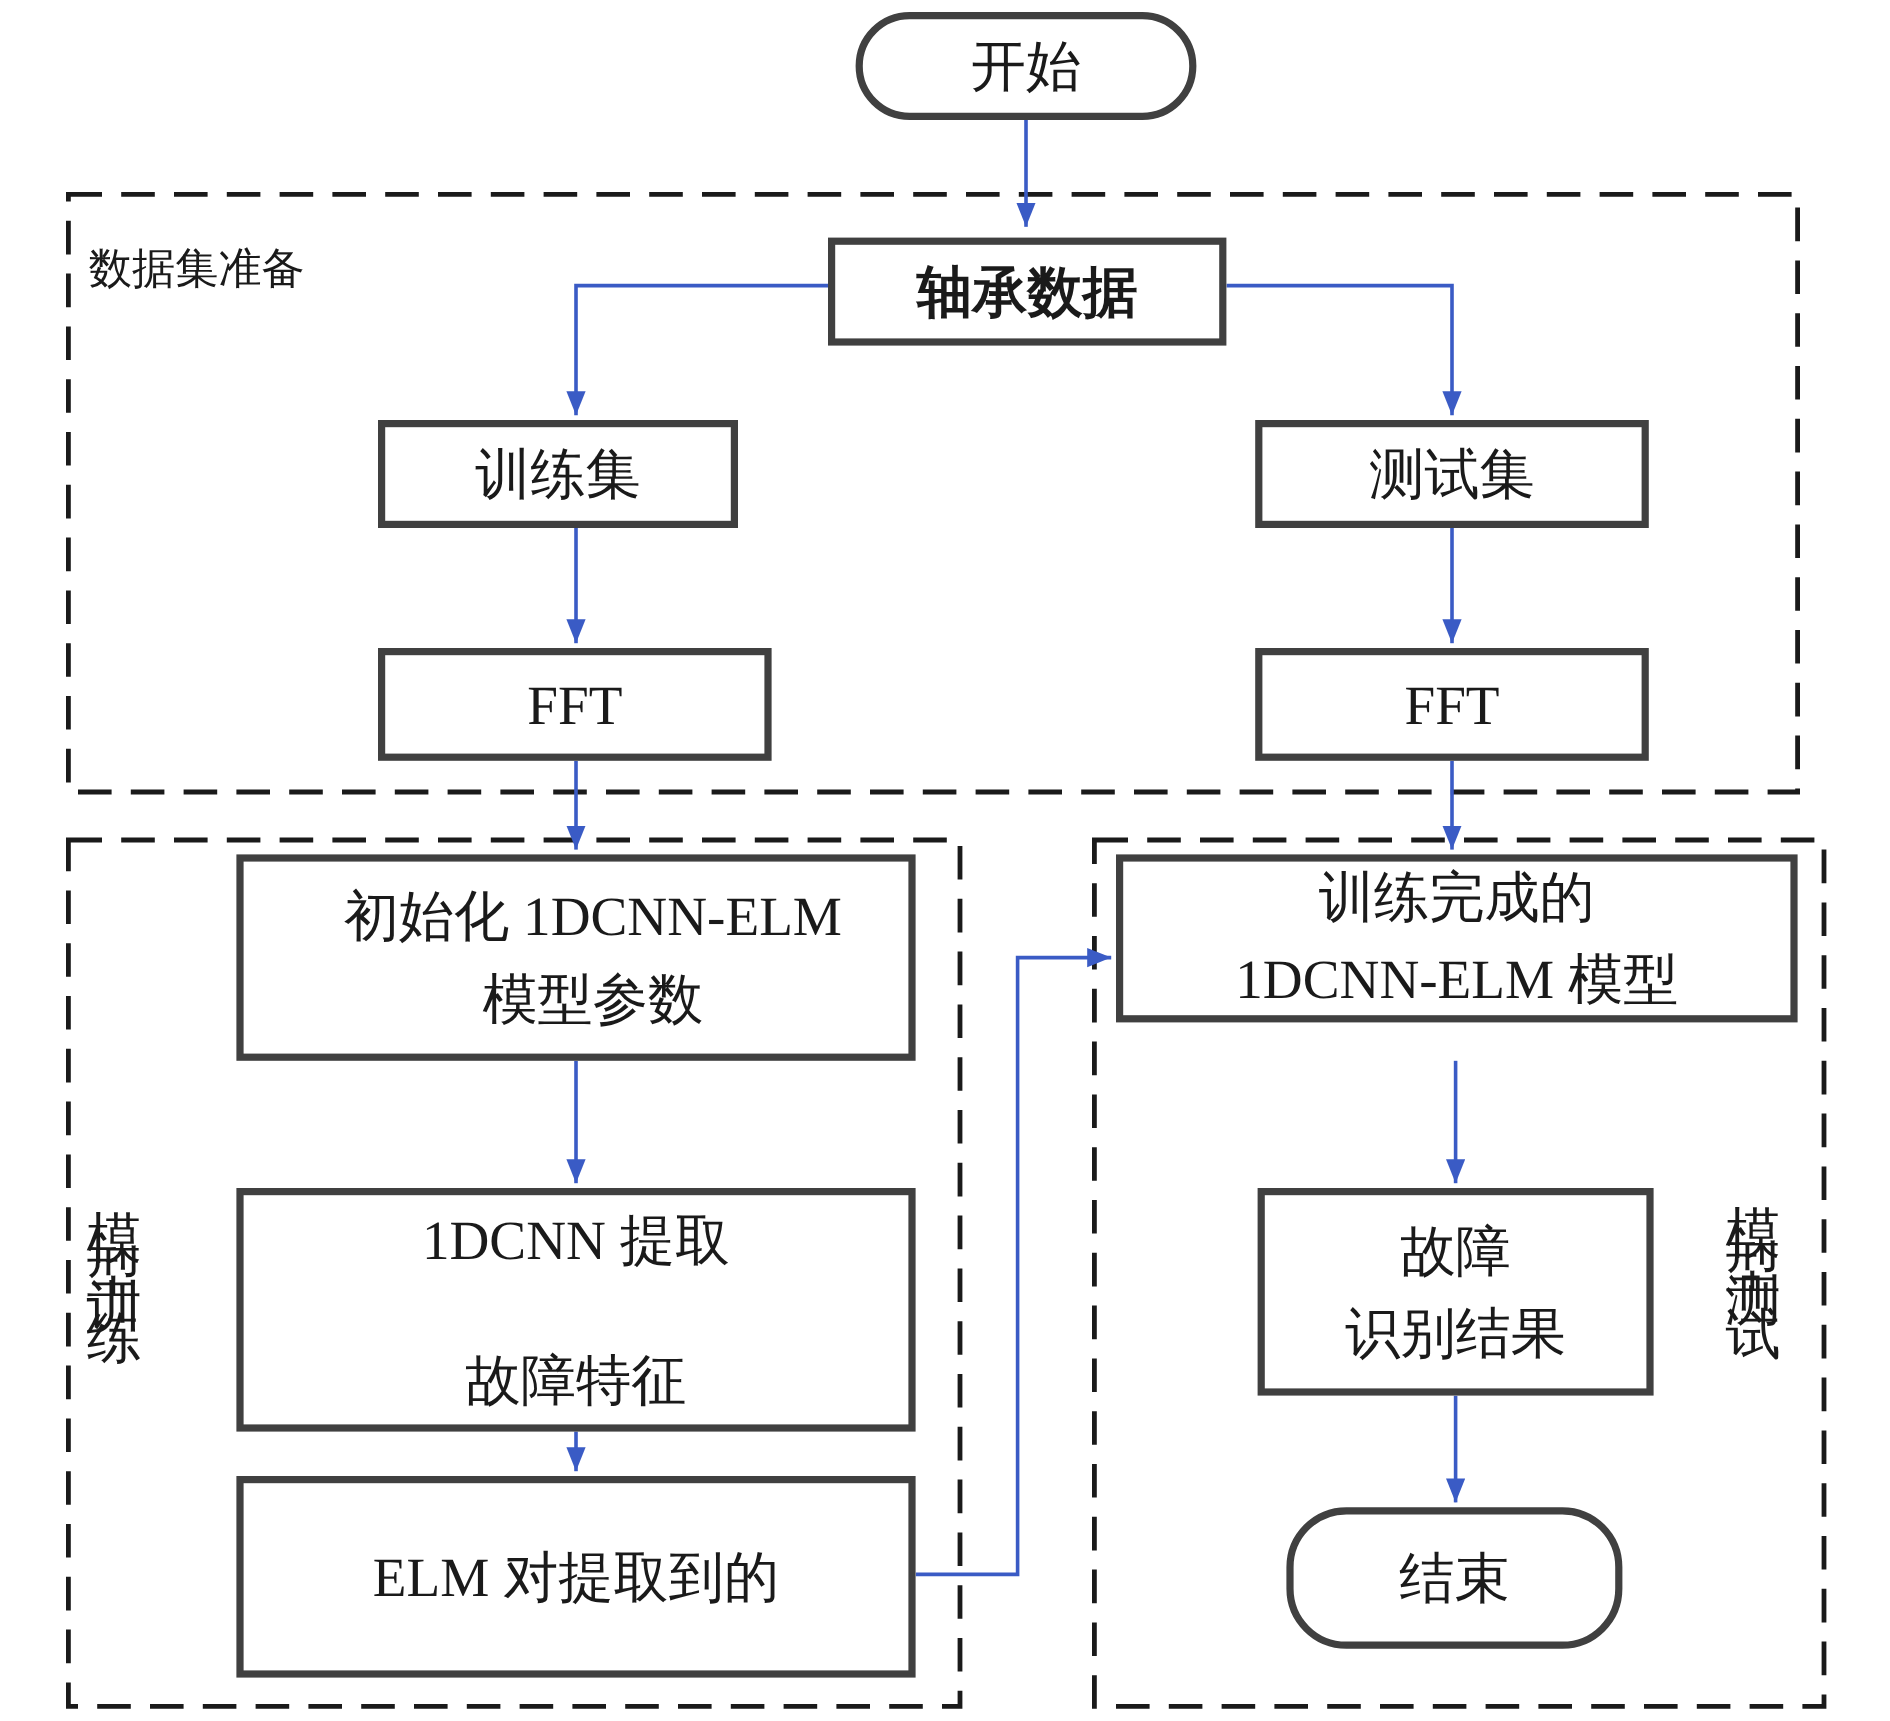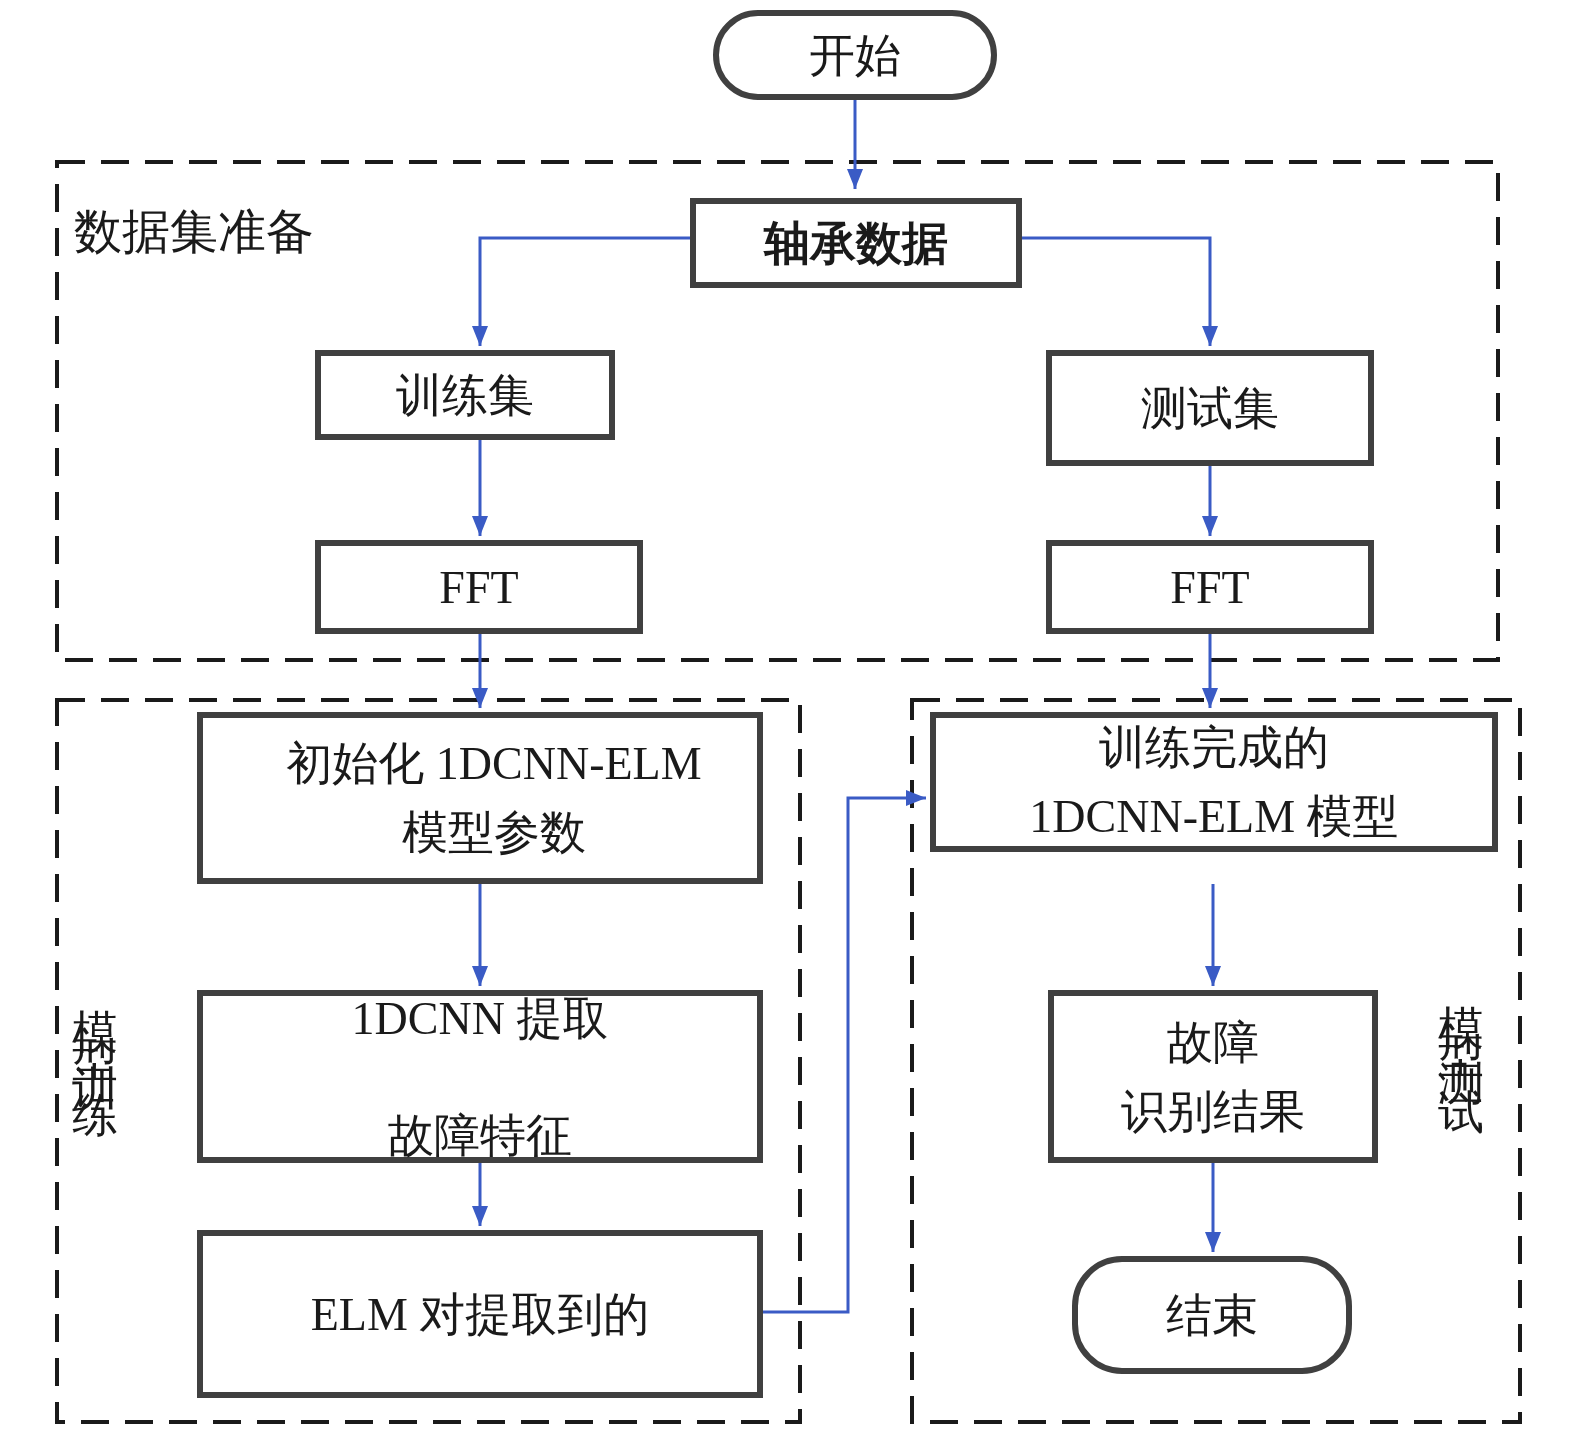--- a/index.html
+++ b/index.html
@@ -28,21 +28,21 @@
     align-items: center;
     justify-content: center;
     text-align: center;
     font-size: 46px;
     line-height: 1.5;
     z-index: 2;
   }
   .stadium { border-radius: 50px; }
   .group-label {
     position: absolute;
-    font-size: 48px;
+    font-size: 36px;
     z-index: 2;
     white-space: nowrap;
     text-align: center;
   }
   .vlabel {
     position: absolute;
     writing-mode: vertical-rl;
     text-orientation: upright;
     font-size: 46px;
     letter-spacing: 28px;
@@ -88,38 +88,38 @@
   </div>
 
   <div class="node" style="left:690px; top:198px; width:332px; height:90px;font-weight:bold;">
     <span>轴承数据</span>
   </div>
 
   <div class="node" style="left:315px; top:350px; width:300px; height:90px;">
     <span>训练集</span>
   </div>
 
-  <div class="node" style="left:1046px; top:350px; width:328px; height:116px;">
+  <div class="node" style="left:1046px; top:350px; width:328px; height:90px;">
     <span>测试集</span>
   </div>
 
   <div class="node" style="left:315px; top:540px; width:328px; height:94px;">
     <span>FFT</span>
   </div>
 
   <div class="node" style="left:1046px; top:540px; width:328px; height:94px;">
     <span>FFT</span>
   </div>
 
   <div class="node" style="left:197px; top:712px; width:566px; height:172px;padding-left:28px;">
     <span>初始化 1DCNN-ELM</span>
     <span>模型参数</span>
   </div>
 
-  <div class="node" style="left:197px; top:990px; width:566px; height:173px;gap:48px;">
+  <div class="node" style="left:197px; top:990px; width:566px; height:203px;gap:48px;">
     <span>1DCNN 提取</span>
     <span>故障特征</span>
   </div>
 
   <div class="node" style="left:197px; top:1230px; width:566px; height:168px;">
     <span>ELM 对提取到的</span>
   </div>
 
   <div class="node" style="left:930px; top:712px; width:568px; height:140px;">
     <span>训练完成的</span>

